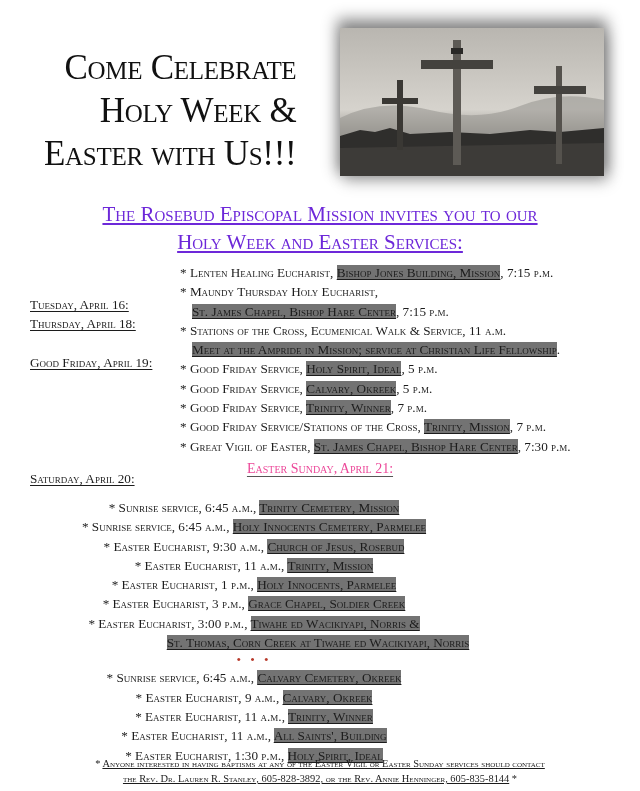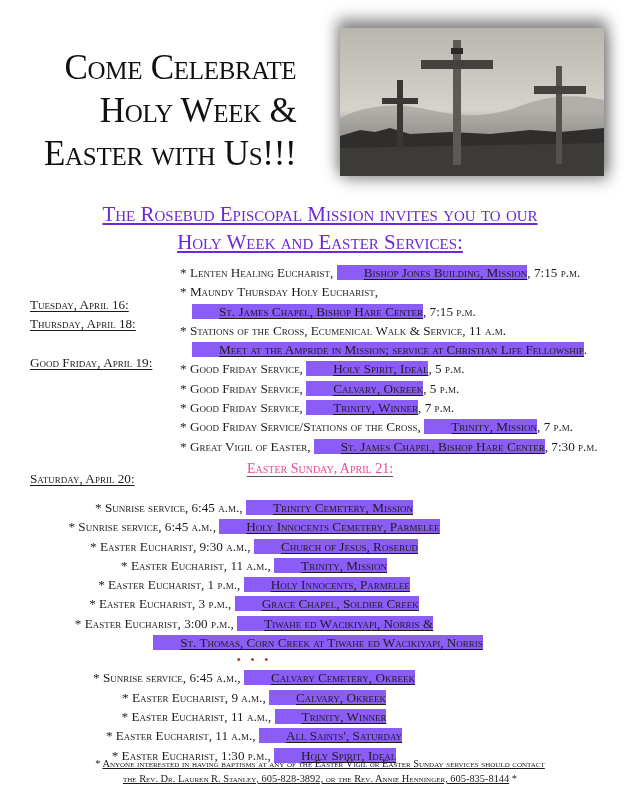--- a/index.html
+++ b/index.html
@@ -12,21 +12,21 @@
                 box-shadow: 0 -6px 14px 3px rgba(0,0,0,0.45), 4px 6px 14px rgba(0,0,0,0.25); }
   .photo-wrap svg { display:block; }
   .invite { position:absolute; left:0; width:640px; top:200px; text-align:center;
             color:#6d28d9; font-variant:small-caps; font-size:21px; line-height:28px;text-decoration:underline; }
   .sched { position:absolute; left:30px; top:263px; width:600px; font-size:13.2px;
            font-variant:small-caps; }
   .row { position:relative; height:19.3px; line-height:19.3px; white-space:nowrap; }
   .day { position:absolute; left:0; text-decoration:underline; text-underline-offset:2px;margin-top:32px; }
   .ev { position:absolute; left:150px; }
   .ev.cont { left:162px; }
-  .hl { background:#8b5cf6; text-decoration:underline; text-underline-offset:2px;padding-left:27px; }
+  .hl { background:#737373; text-decoration:underline; text-underline-offset:2px; }
   .easter-head { position:absolute; left:0; width:640px; top:461px; text-align:center;
                  color:#ec4899; font-variant:small-caps; font-size:14px;
                  text-decoration:underline; text-decoration-color:#555; text-underline-offset:3px; }
   .easter { position:absolute; left:0; width:508px; top:498px; text-align:center;
             font-size:13.2px; font-variant:small-caps; }
   .easter .erow { height:19.3px; line-height:19.3px; white-space:nowrap; }
   .easter .indent { padding-left:128px; }
   .dots { color:#b83a2b; font-size:13px; letter-spacing:3px; height:16px; line-height:16px; }
   .footnote { position:absolute; left:0; width:640px; top:756px; text-align:center;
               font-size:10.4px; line-height:15px; font-variant:small-caps; }
@@ -118,20 +118,20 @@
   <div class="erow"><span>* Easter Eucharist, 9:30 a.m., </span><span class="hl">Church of Jesus, Rosebud</span></div>
   <div class="erow"><span>* Easter Eucharist, 11 a.m., </span><span class="hl">Trinity, Mission</span></div>
   <div class="erow"><span>* Easter Eucharist, 1 p.m., </span><span class="hl">Holy Innocents, Parmelee</span></div>
   <div class="erow"><span>* Easter Eucharist, 3 p.m., </span><span class="hl">Grace Chapel, Soldier Creek</span></div>
   <div class="erow"><span>* Easter Eucharist, 3:00 p.m., </span><span class="hl">Tiwahe ed Wacikiyapi, Norris &amp;</span></div>
   <div class="erow indent"><span class="hl">St. Thomas, Corn Creek at Tiwahe ed Wacikiyapi, Norris</span></div>
   <div class="dots">• • •</div>
   <div class="erow"><span>* Sunrise service, 6:45 a.m., </span><span class="hl">Calvary Cemetery, Okreek</span></div>
   <div class="erow"><span>* Easter Eucharist, 9 a.m., </span><span class="hl">Calvary, Okreek</span></div>
   <div class="erow"><span>* Easter Eucharist, 11 a.m., </span><span class="hl">Trinity, Winner</span></div>
-  <div class="erow"><span>* Easter Eucharist, 11 a.m., </span><span class="hl">All Saints', Saturday</span></div>
+  <div class="erow"><span>* Easter Eucharist, 11 a.m., </span><span class="hl">All Saints', Building</span></div>
   <div class="erow"><span>* Easter Eucharist, 1:30 p.m., </span><span class="hl">Holy Spirit, Ideal</span></div>
 </div>
 
 <div class="footnote">
   <div><span>*</span> <span class="u">Anyone interested in having baptisms at any of the Easter Vigil or Easter Sunday services should contact</span></div>
   <div><span class="u">the Rev. Dr. Lauren R. Stanley, 605-828-3892, or the Rev. Annie Henninger, 605-835-8144</span> <span>*</span></div>
 </div>
 
 </body></html>

